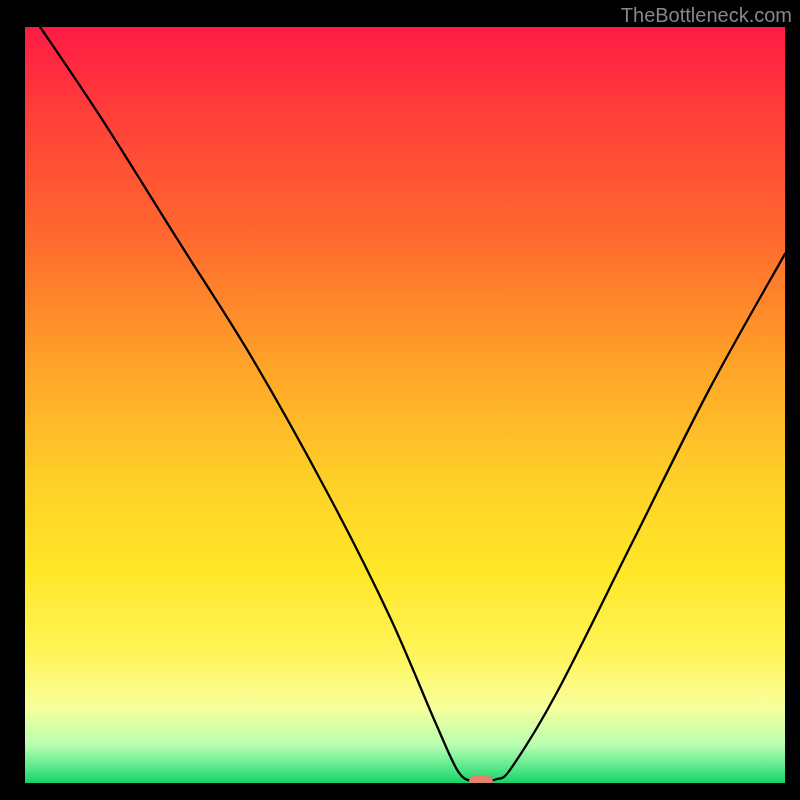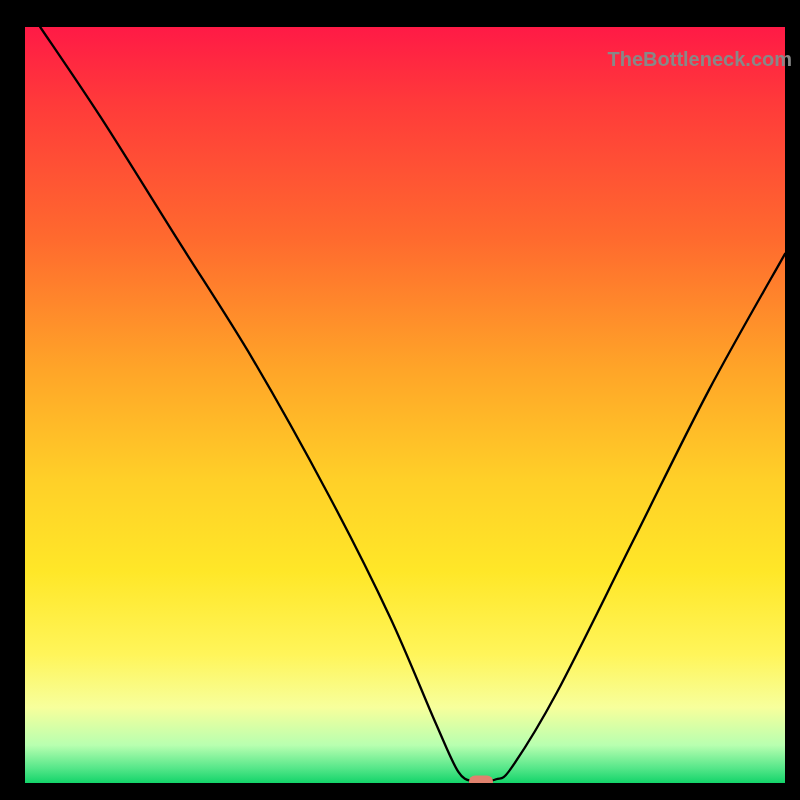--- a/index.html
+++ b/index.html
@@ -16,23 +16,22 @@
     width: 800px;
     height: 800px;
     background: #000;
   }
   .watermark {
     position: absolute;
     top: 4px;
     right: 8px;
     color: #888;
     font-size: 20px;
-    font-weight: 700;
+    font-weight: 400;
     z-index: 5;
-    margin-top: 44px;
   }
   .plot-area {
     position: absolute;
     left: 25px;
     top: 27px;
     width: 760px;
     height: 756px;
     overflow: hidden;
   }
   .gradient-bg {

